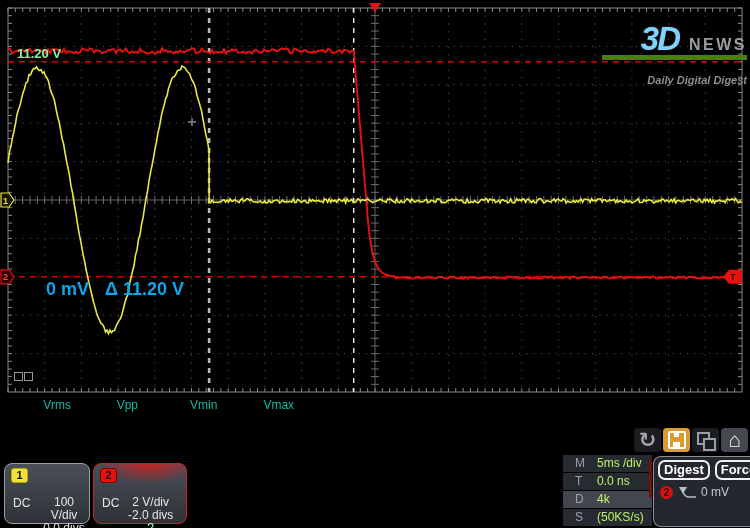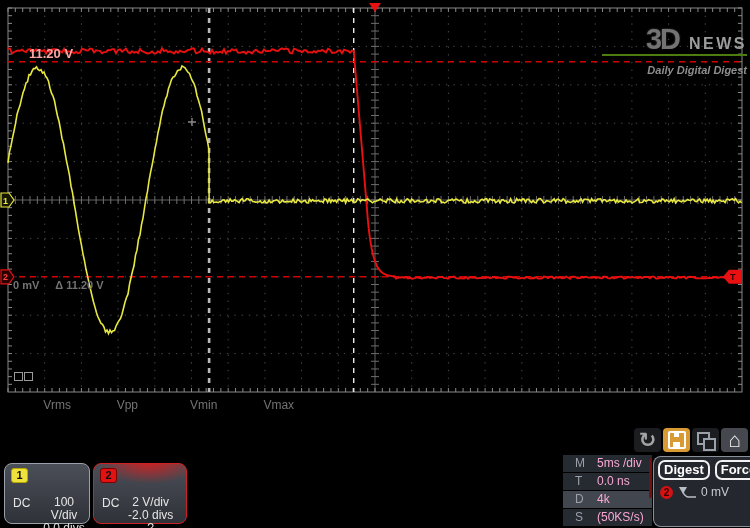--- a/index.html
+++ b/index.html
@@ -3,34 +3,34 @@
 <meta charset="utf-8">
 <style>
   html,body{margin:0;padding:0;}
   body{
     width:750px;height:528px;background:#000;overflow:hidden;position:relative;
     font-family:"Liberation Sans","DejaVu Sans",sans-serif;
   }
   
   #screen{position:absolute;left:0;top:0;width:750px;height:395px;}
   #screen svg{position:absolute;left:0;top:0;}
-  .cursor-label-top{position:absolute;left:29px;top:46px;font-size:13px;font-weight:bold;color:#fca5a5;}
-  .cursor-label-bottom{position:absolute;left:13px;top:279px;font-size:11px;font-weight:bold;color:#737373;}
+  .cursor-label-top{position:absolute;left:17px;top:46px;font-size:13px;font-weight:bold;color:#86efac;}
+  .cursor-label-bottom{position:absolute;left:46px;top:279px;font-size:18px;font-weight:bold;color:#0ea5e9;}
   .cursor-label-bottom span{margin-right:16px;}
   .cursor-readout{position:absolute;left:129px;top:371px;font-size:13px;color:#dcdcdc;white-space:nowrap;}
   .cursor-readout span{margin-right:15px;}
   .cursor-pair{position:absolute;top:372px;width:7px;height:7px;border:1px solid #9a9a9a;}
   
   .logo{position:absolute;right:3px;top:25px;text-align:right;width:145px;}
   .logo .brandrow{display:flex;align-items:baseline;justify-content:flex-end;}
-  .logo .b1{font-size:29px;font-weight:900;letter-spacing:-2px;color:#737373;line-height:28px;text-shadow:1px 1px 1px #000,0 0 2px #555;}
+  .logo .b1{font-size:33px;font-weight:900;font-style:italic;letter-spacing:-2px;color:#7dd3fc;line-height:28px;text-shadow:1px 1px 1px #000,0 0 2px #555;}
   .logo .b2{font-size:16px;font-weight:bold;letter-spacing:2.5px;color:#9d9d9d;margin-left:10px;}
-  .logo .tagline{font-size:11px;font-weight:bold;font-style:italic;color:#8e8e8e;border-top:2px solid #4d7c0f;margin-top:1px;padding-top:8px;}
+  .logo .tagline{font-size:11px;font-weight:bold;font-style:italic;color:#8e8e8e;border-top:5px solid #4d7c0f;margin-top:1px;padding-top:14px;}
   
-  .meas{position:absolute;left:10px;top:399px;font-size:12px;color:#737373;line-height:13.5px;}
+  .meas{position:absolute;left:10px;top:399px;font-size:12px;color:#14b8a6;line-height:13.5px;}
   .meas .mrow{white-space:nowrap;}
   .meas .mlabel{display:inline-block;width:30px;}
   .meas .mcell{display:inline-block;width:70px;}
   
   .chbox{position:absolute;top:463px;height:59px;border-radius:8px;
     background:linear-gradient(#4b4f57,#2e3138);border:1px solid #9aa0a9;color:#e6e6e6;font-size:12px;}
   .chbox .badge{position:absolute;left:6px;top:4px;width:15px;height:13px;border-radius:3px;
     text-align:center;font-size:11px;font-weight:bold;line-height:13px;color:#111;}
   .chbox .body{position:absolute;left:8px;top:32px;display:flex;}
   .chbox .coupling{width:26px;}
@@ -51,21 +51,21 @@
   .floppy:before{content:"";position:absolute;top:0;left:4px;width:5px;height:4px;background:#fff;}
   .floppy:after{content:"";position:absolute;bottom:0;left:3px;width:7px;height:5px;background:#fff;}
   .copywrap{position:relative;width:27px;height:24px;}
   .copywrap .sq1{position:absolute;left:5px;top:4px;width:9px;height:9px;border:2px solid #9aa0a8;}
   .copywrap .sq2{position:absolute;left:11px;top:10px;width:9px;height:9px;border:2px solid #9aa0a8;background:#1b1d21;}
   
   .acq{position:absolute;left:563px;top:455px;width:89px;font-size:12px;}
   .acq .arow{height:17px;line-height:17px;background:#262a31;margin-bottom:1px;display:flex;}
   .acq .arow.hl{background:#42474f;}
   .acq .alabel{width:22px;padding-left:12px;color:#9aa1ab;}
-  .acq .avalue{color:#f9a8d4;}
+  .acq .avalue{color:#bef264;}
   .redstrip{position:absolute;left:649px;top:458px;width:3px;height:40px;background:#701212;border-radius:2px;}
   
   .trigpanel{position:absolute;left:653px;top:456px;width:99px;height:71px;
     background:#24272e;border:1px solid #8a9099;border-right:none;border-radius:8px 0 0 8px;
     padding:3px 0 0 4px;box-sizing:border-box;}
   .btn{display:inline-block;border:2px solid #f2f2f2;border-radius:7px;padding:0 4px;
     font-size:13px;font-weight:bold;color:#fff;height:16px;line-height:16px;background:transparent;}
   .trigrow{display:flex;gap:5px;}
   .srcrow{display:flex;align-items:center;gap:4px;margin-top:5px;margin-left:2px;}
   .srcbadge{width:13px;height:13px;border-radius:50%;background:#d41212;color:#300;

